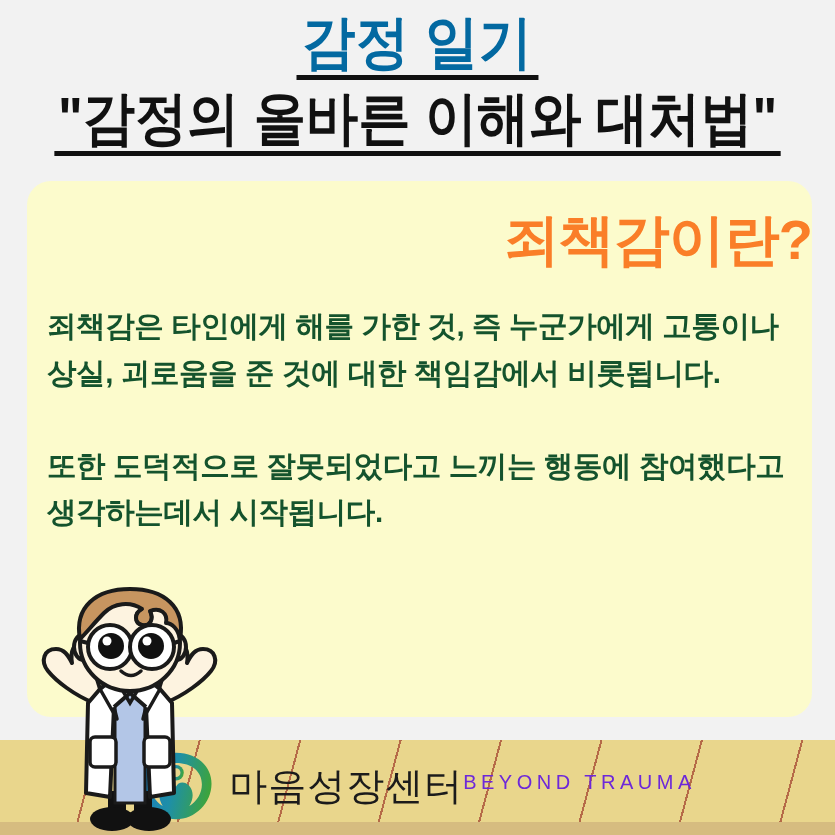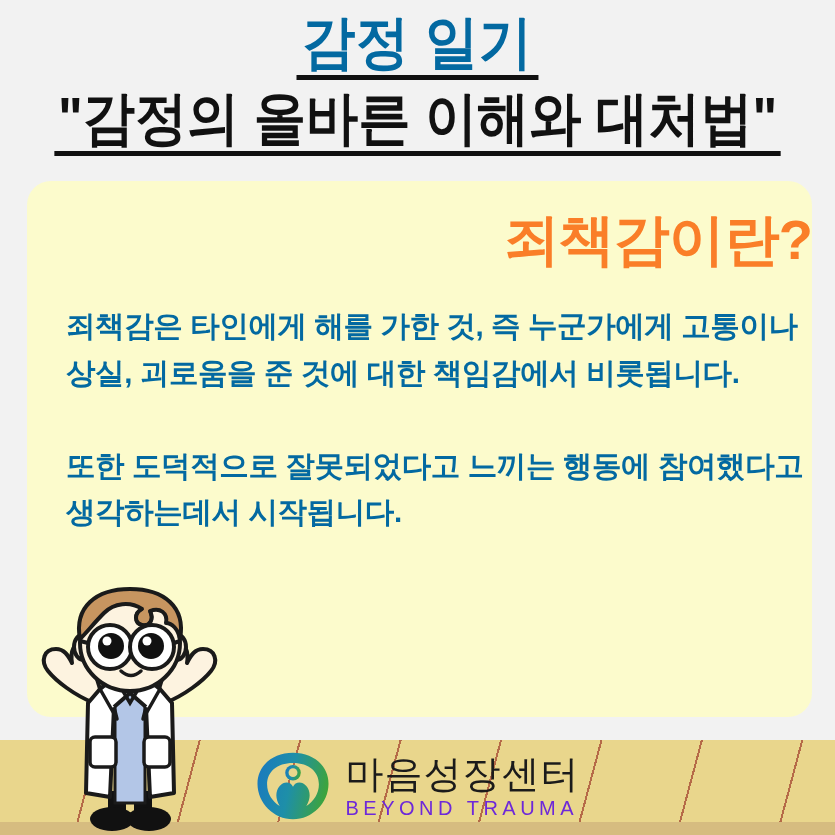--- a/index.html
+++ b/index.html
@@ -93,24 +93,23 @@
     white-space: nowrap;
   }
 
   .body-text {
     position: absolute;
     left: 20px;
     top: 122px;
     width: 748px;
     font-size: 29.5px;
     font-weight: 600;
-    color: #0369a1;
+    color: #14532d;
     line-height: 1.58;
     letter-spacing: -0.4px;
-    margin-left: 19px;
   }
   .body-para {
     margin: 0 0 1.58em 0;
   }
   .body-para:last-child {
     margin-bottom: 0;
   }
 
   
   .character {
@@ -163,21 +162,21 @@
     justify-content: center;
     gap: 16px;
   }
   .brand-mark {
     width: 74px;
     height: 70px;
     flex: 0 0 auto;
   }
   .brand-text {
     display: flex;
-    flex-direction: column;
+    flex-direction: row;
     align-items: flex-start;
     line-height: 1;
   }
   .brand-ko {
     font-size: 38px;
     font-weight: 400;
     color: #1b1b1b;
     letter-spacing: 1px;
   }
   .brand-en {

